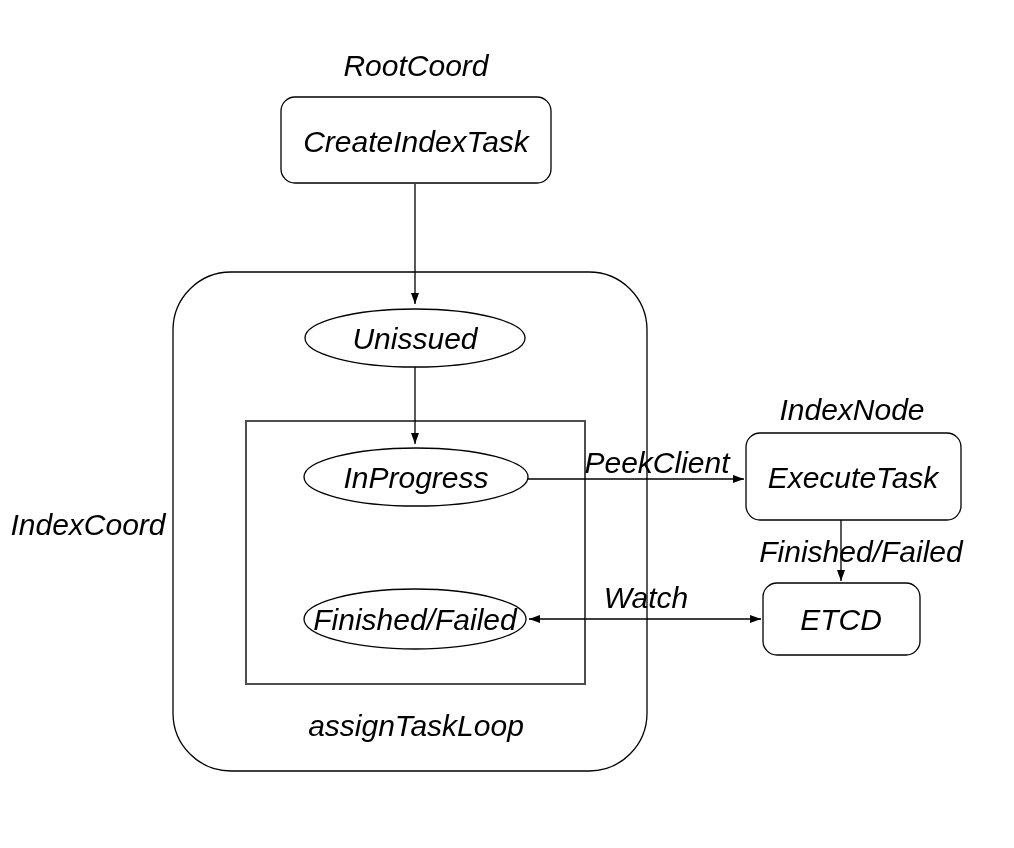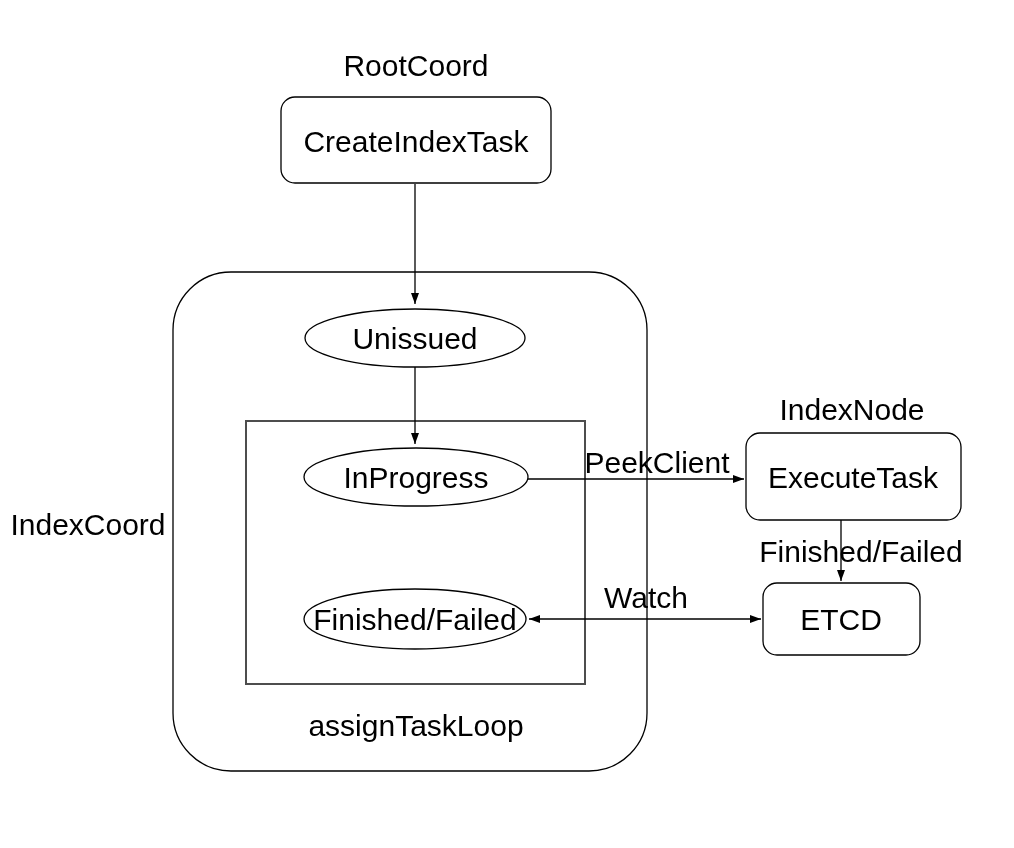--- a/index.html
+++ b/index.html
@@ -6,20 +6,21 @@
     margin: 0;
     padding: 0;
     background: #ffffff;
     width: 1014px;
     height: 848px;
     overflow: hidden;
   }
   .diagram-wrap {
     width: 1014px;
     height: 696px;
+    font-style: italic;
   }
   svg text {
     font-family: "Liberation Sans", sans-serif;
     font-size: 30px;
     fill: #000000;
     text-anchor: middle;
   }
   .shape {
     fill: #ffffff;
     stroke: #000000;

